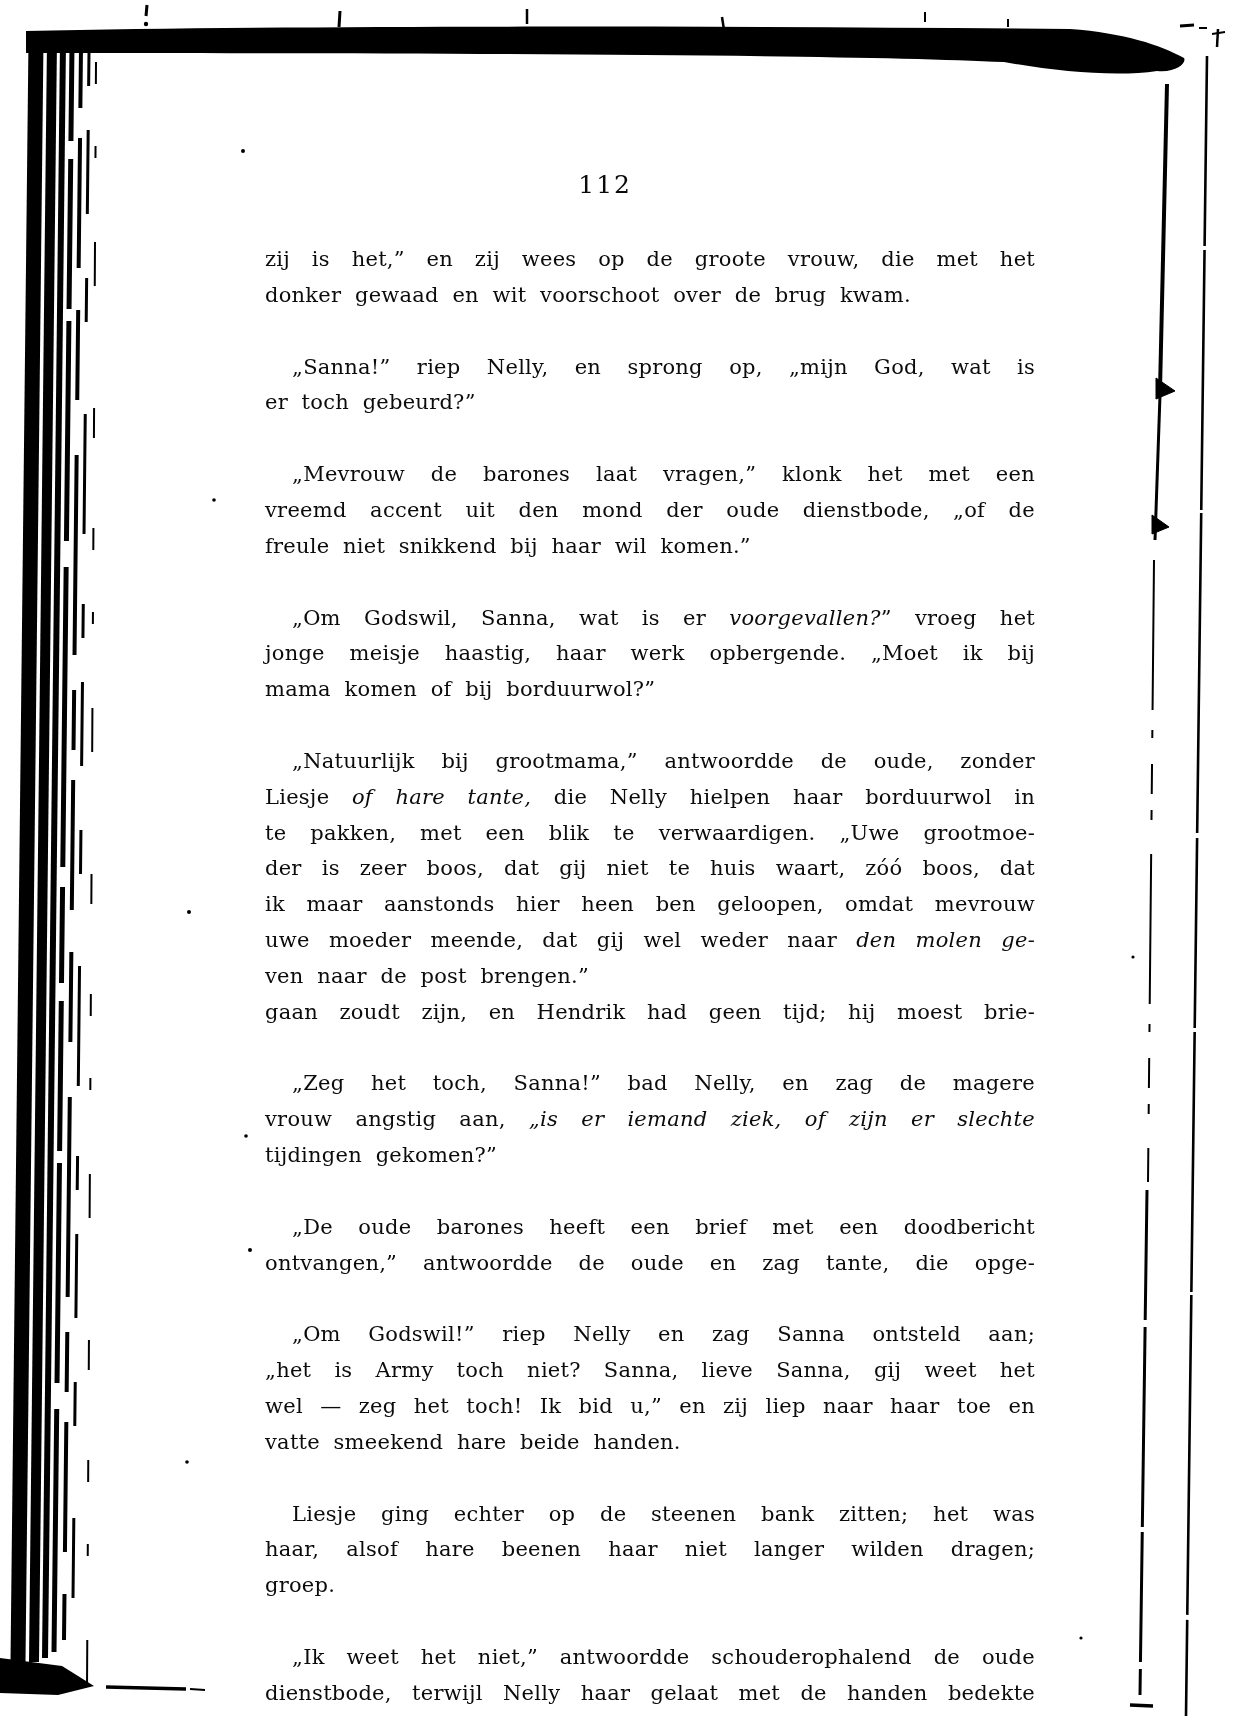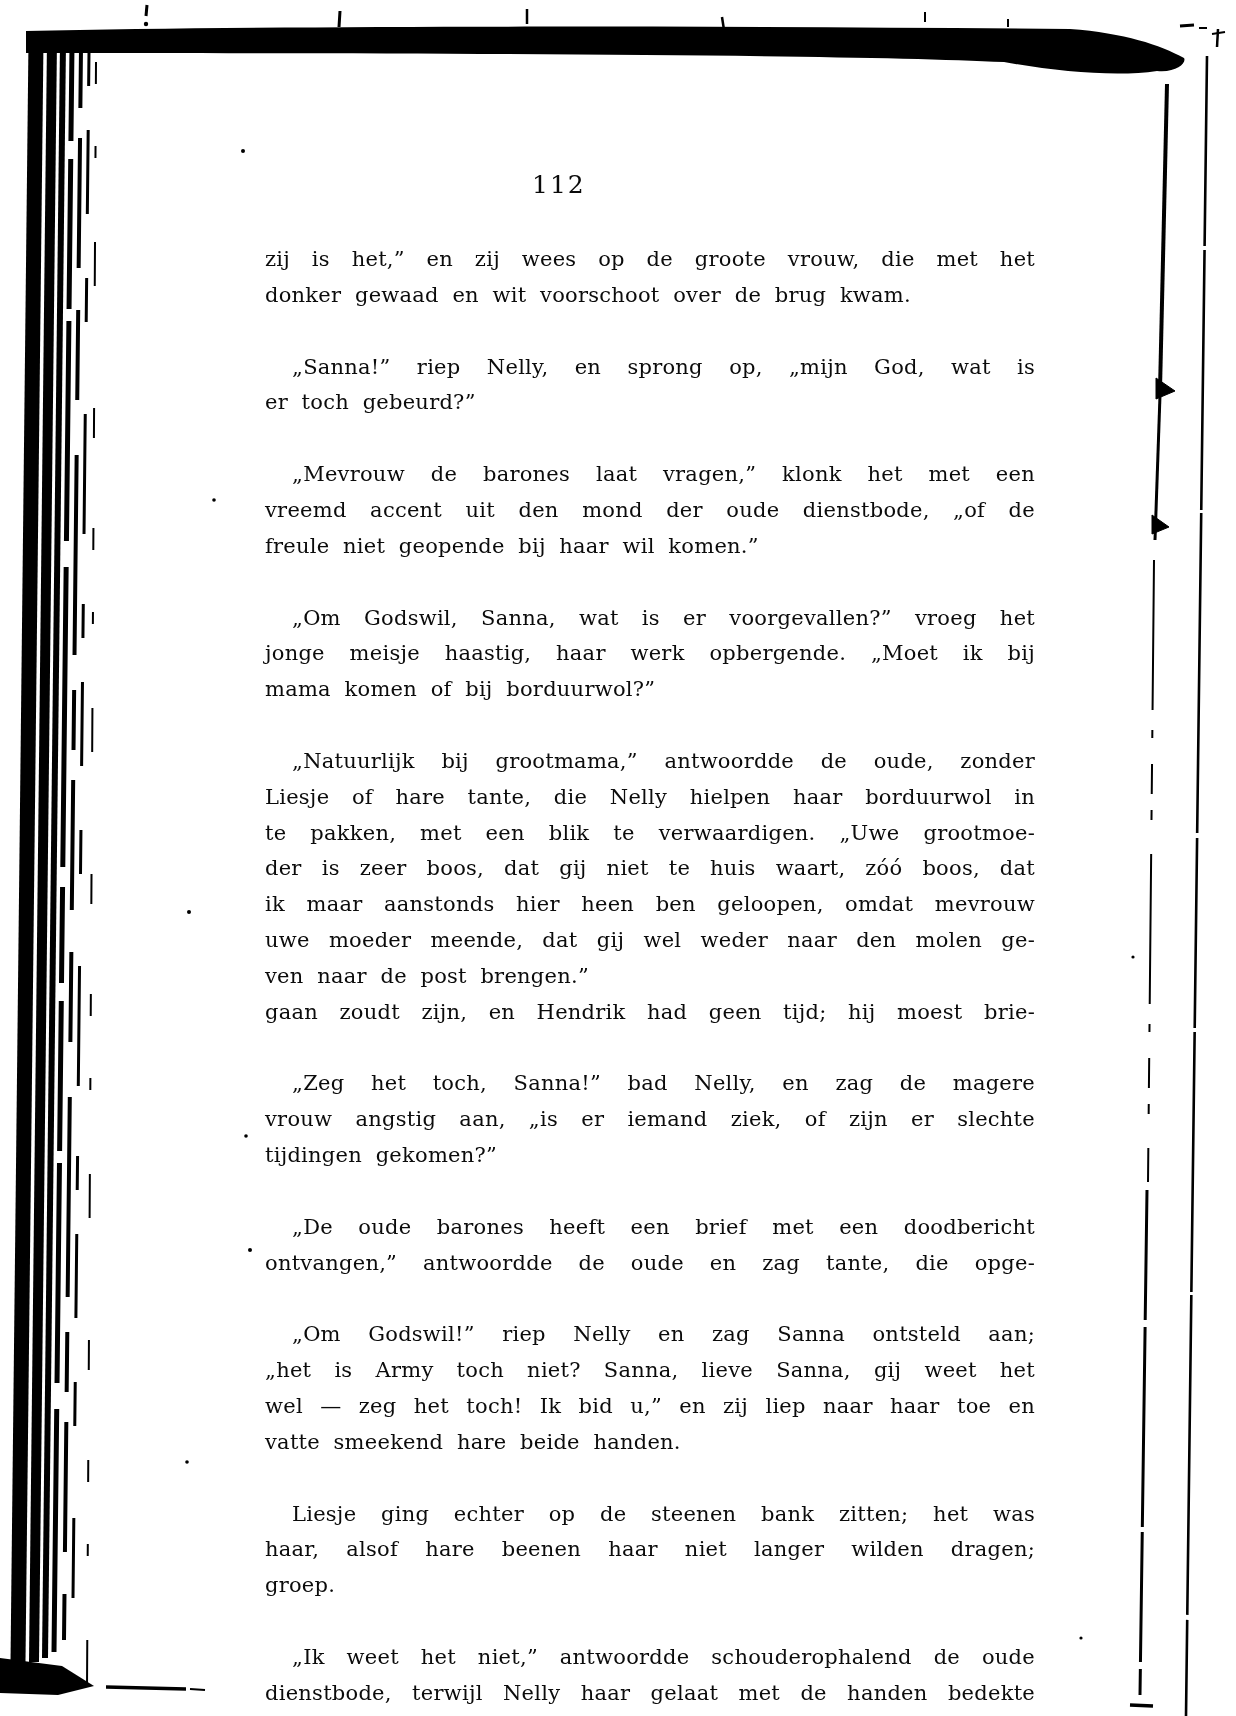--- a/index.html
+++ b/index.html
@@ -15,22 +15,22 @@
     width: 1236px; height: 1716px;
     background: #ffffff;
   }
   .artifacts {
     position: absolute; left: 0; top: 0;
     width: 1236px; height: 1716px;
     pointer-events: none;
   }
   .page-number {
     position: absolute;
-    left: 532px; top: 170px; width: 84px;
-    text-align: left;
+    left: 548px; top: 170px; width: 84px;
+    text-align: right;
     font-size: 25px;
     letter-spacing: 2px;
     color: #0a0a0a;
   }
   .text-block {
     position: absolute;
     left: 265px; top: 242px; width: 770px;
     font-size: 21px;
     line-height: 35.8px;
     color: #0b0b0b;
@@ -41,21 +41,21 @@
     text-align: justify;
     text-align-last: justify;
     letter-spacing: 0.25px;
     white-space: nowrap;
   }
   .line.end {
     text-align-last: left;
     word-spacing: 0.32em;
   }
   .line.indent { padding-left: 27px; margin-top: 36px; }
-  .line .it { }
+  .line .it { font-style: italic; }
 </style>
 </head>
 <body>
 
 <div id="page">
 
   <svg class="artifacts" viewBox="0 0 1236 1716" aria-hidden="true">
 
     <path fill="#000" d="M26,31 C300,25 700,26 1070,29 C1125,33 1160,45 1184,58 C1187,63 1176,73 1157,71 C1118,77 1058,72 1004,62 C860,55 500,53 26,53 Z"></path>
 
@@ -114,21 +114,21 @@
 
   <div class="page-number">112</div>
 
   <div class="text-block">
       <div class="line"><span>zij is het,” en zij wees op de groote vrouw, die met het</span></div>
       <div class="line end"><span>donker gewaad en wit voorschoot over de brug kwam.</span></div>
       <div class="line indent"><span>„Sanna!” riep Nelly, en sprong op, „mijn God, wat is</span></div>
       <div class="line end"><span>er toch gebeurd?”</span></div>
       <div class="line indent"><span>„Mevrouw de barones laat vragen,” klonk het met een</span></div>
       <div class="line"><span>vreemd accent uit den mond der oude dienstbode, „of de</span></div>
-      <div class="line end"><span>freule niet geopende bij haar wil komen.”</span></div>
+      <div class="line end"><span>freule niet snikkend bij haar wil komen.”</span></div>
       <div class="line indent"><span>„Om Godswil, Sanna, wat is er </span><span class="it">voorgevallen?</span><span>” vroeg het</span></div>
       <div class="line"><span>jonge meisje haastig, haar werk opbergende. „Moet ik bij</span></div>
       <div class="line end"><span>mama komen of bij borduurwol?”</span></div>
       <div class="line indent"><span>„Natuurlijk bij grootmama,” antwoordde de oude, zonder</span></div>
       <div class="line"><span>Liesje </span><span class="it">of hare tante,</span><span> die Nelly hielpen haar borduurwol in</span></div>
       <div class="line"><span>te pakken, met een blik te verwaardigen. „Uwe grootmoe-</span></div>
       <div class="line"><span>der is zeer boos, dat gij niet te huis waart, zóó boos, dat</span></div>
       <div class="line"><span>ik maar aanstonds hier heen ben geloopen, omdat mevrouw</span></div>
       <div class="line"><span>uwe moeder meende, dat gij wel weder naar </span><span class="it">den molen</span><span class="it"> ge-</span></div>
       <div class="line end"><span>ven naar de post brengen.”</span></div>

